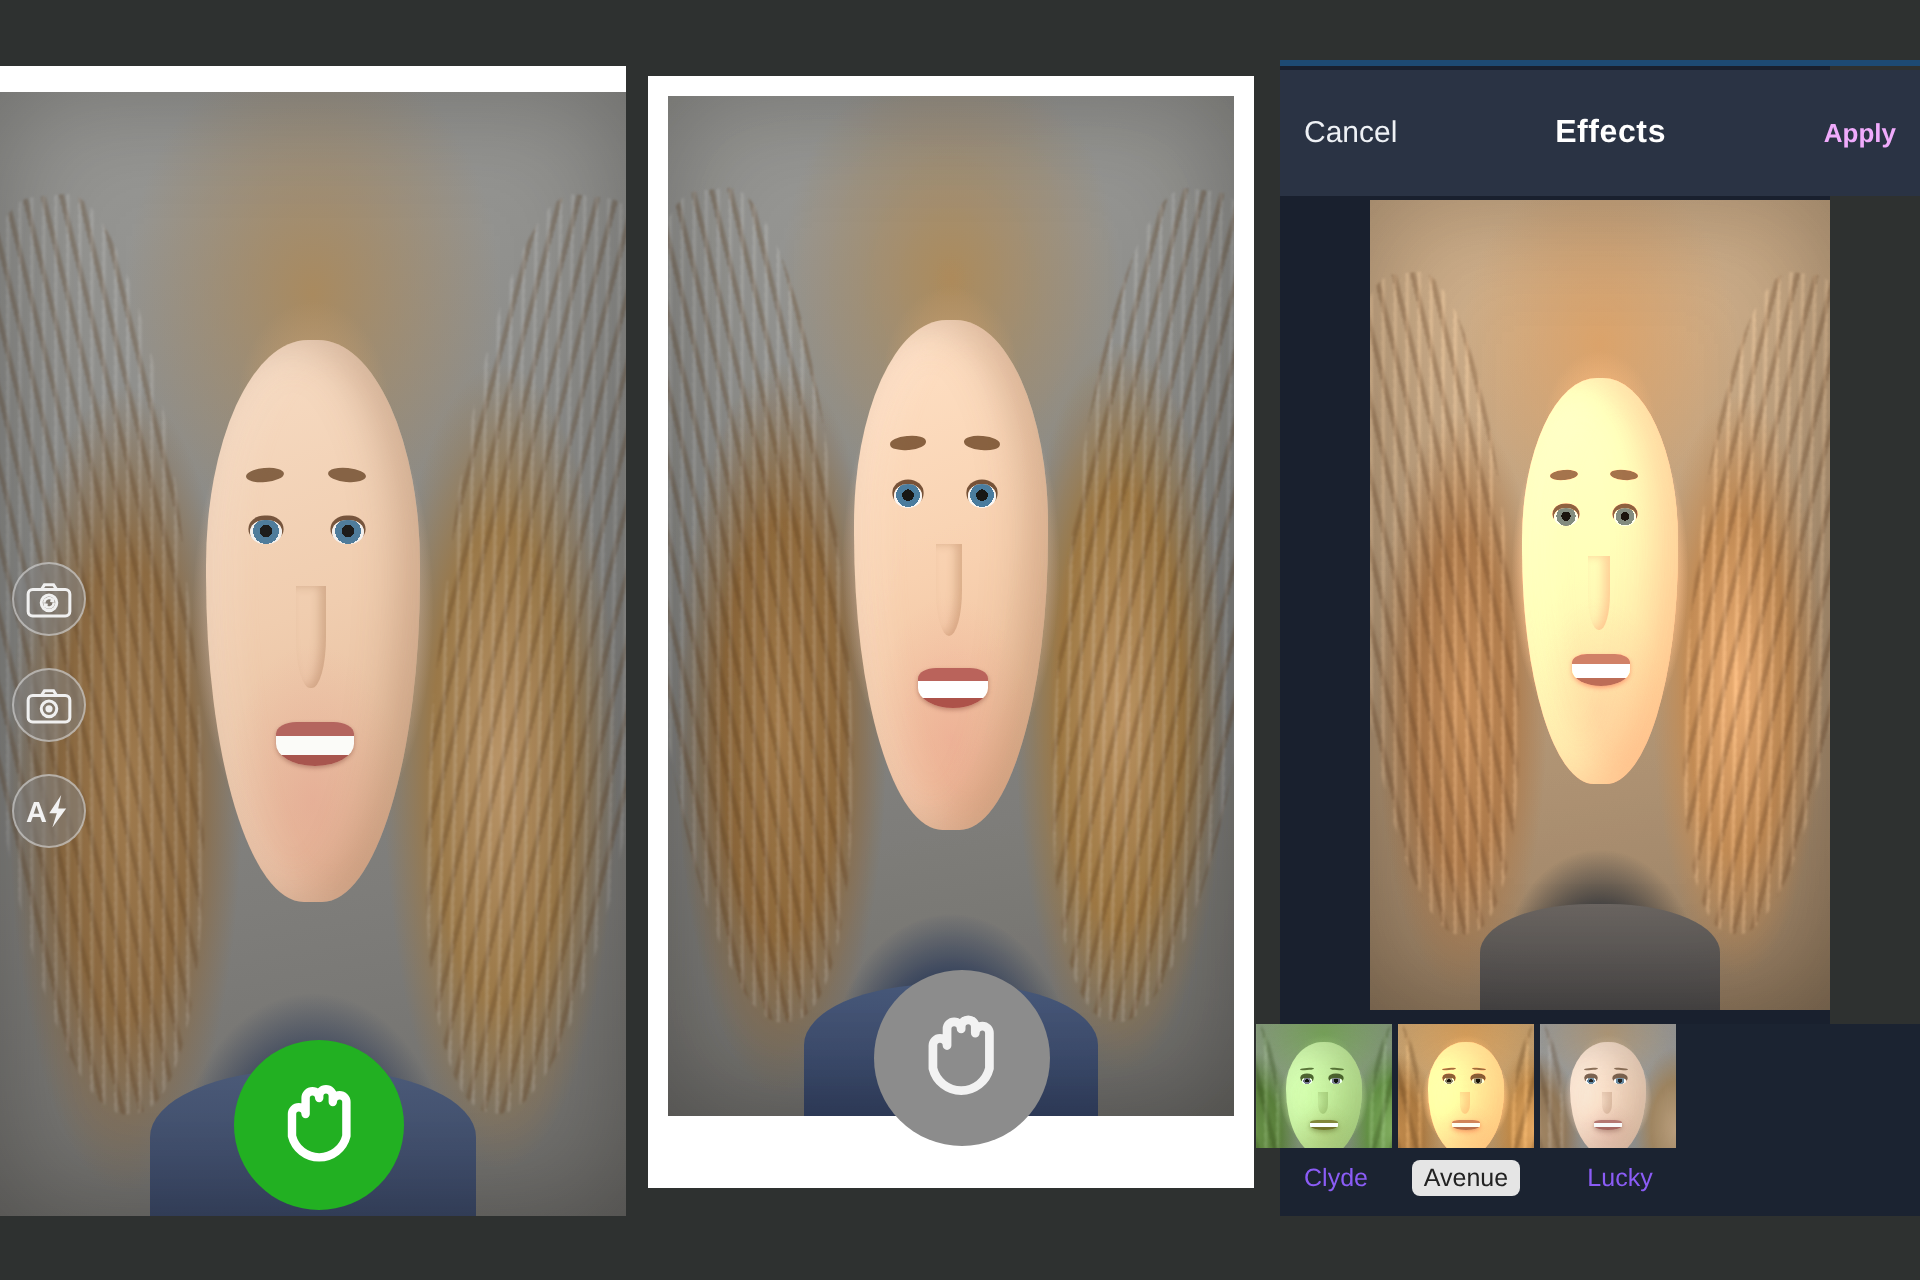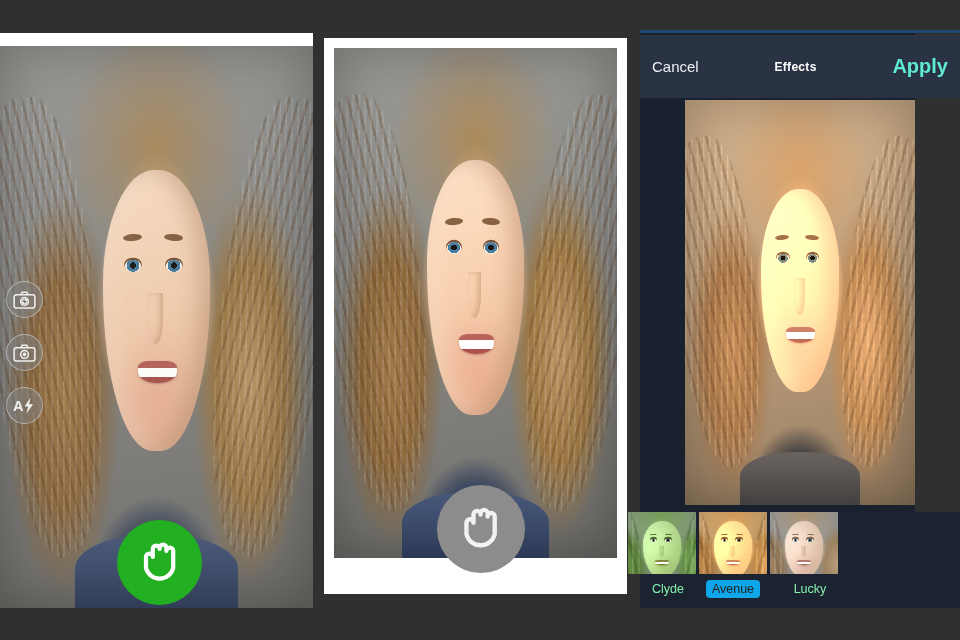--- a/index.html
+++ b/index.html
@@ -111,41 +111,41 @@
   
   #panelRight { position:absolute; left:640px; top:30px; width:275px; height:578px; background:#19202e; }
   #topRule { position:absolute; left:0; top:0; width:320px; height:3px; background:#1d4a73; }
   #navbar {
     position:absolute; left:0; top:5px; width:320px; height:63px;
     background:#2a3344;
     display:flex; align-items:center; justify-content:space-between;
     padding:0 12px;
   }
   #navCancel { color:#eef1f5; font-size:15px; }
-  #navTitle  { color:#ffffff; font-size:12px; font-weight:bold; letter-spacing:.3px; }
-  #navApply  { color:#5eead4; font-size:20px; font-weight:bold; }
+  #navTitle  { color:#ffffff; font-size:16px; font-weight:bold; letter-spacing:.3px; }
+  #navApply  { color:#f0abfc; font-size:13px; font-weight:bold; }
 
   #previewWrap { position:absolute; left:45px; top:70px; width:230px; height:405px; }
   #preview { position:absolute; inset:0; }
 
   #filmstrip {
     position:absolute; left:0; bottom:0; width:320px; height:96px;
     background:#1b2331;
     display:flex; align-items:flex-start;
   }
   .fthumb { position:relative; width:68px; flex:0 0 68px; margin-right:3px; }
   .fthumb:first-child { margin-left:-12px; }
   .fthumb .tp { position:relative; width:68px; height:62px; overflow:hidden; }
   .fthumb .tp .photo { position:absolute; left:-34%; top:-26%; width:168%; height:185%; }
   .flabel {
     display:block; text-align:center; margin-top:8px;
-    color:#86efac; font-size:12.5px; white-space:nowrap;margin-left:12px;
+    color:#8b5cf6; font-size:12.5px; white-space:nowrap;margin-left:12px;
   }
   .flabel.sel {
-    background:#0ea5e9; color:#222; border-radius:4px;
+    background:#e5e5e5; color:#222; border-radius:4px;
     padding:2px 6px; width:fit-content; margin:6px auto 0;
     font-size:12.5px;
   }
 </style>
 </head>
 <body>
 
 <div id="stage">
 
   <div id="panelLeft">

